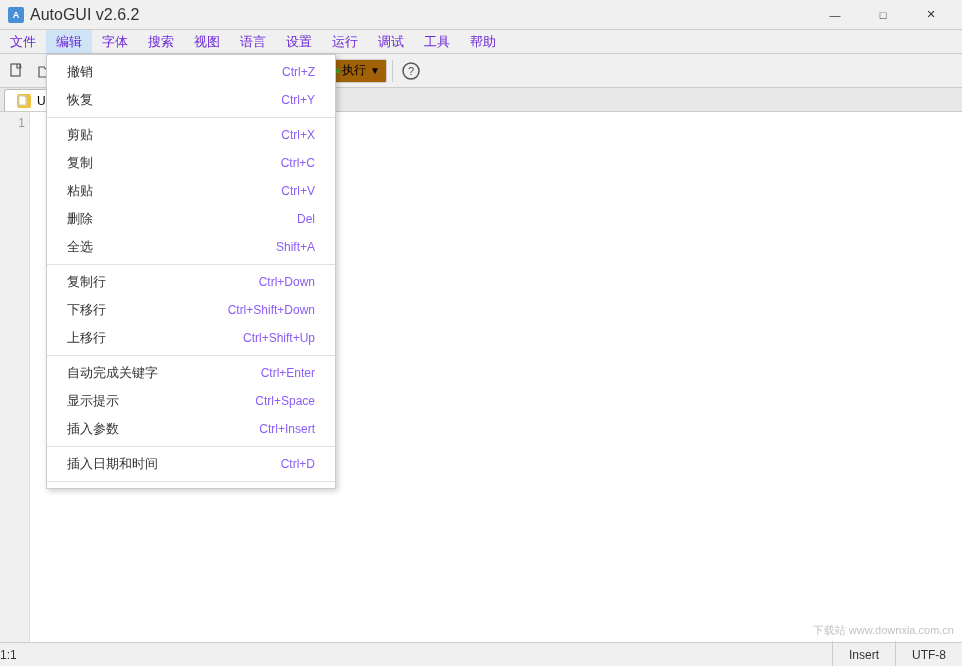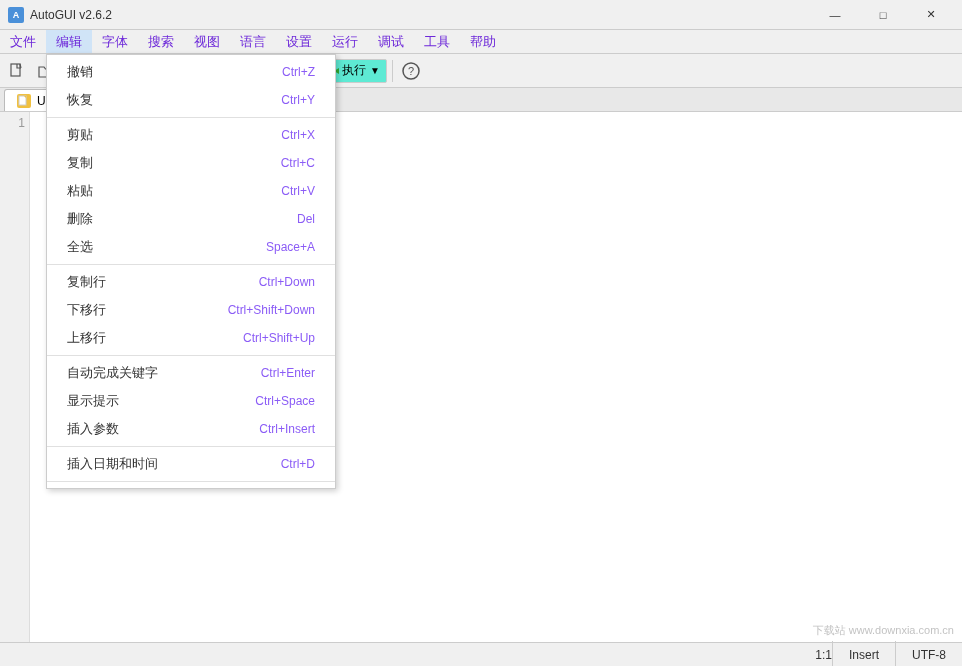--- a/index.html
+++ b/index.html
@@ -26,21 +26,21 @@
       width: 16px;
       height: 16px;
       margin-right: 6px;
       background: #4a90d9;
       border-radius: 2px;
       display: flex; align-items: center; justify-content: center;
       color: white; font-size: 9px; font-weight: bold;
     }
     #title-bar .title-text {
       flex: 1;
-      font-size: 12px;
+      font-size: 16px;
       color: #333;
     }
     #title-bar .window-controls {
       display: flex;
       gap: 2px;
     }
     #title-bar .win-btn {
       width: 46px;
       height: 20px;
       display: flex;
@@ -130,21 +130,21 @@
       width: 1px;
       height: 22px;
       background: #ccc;
       margin: 0 3px;
     }
     .tb-exec-btn {
       display: flex;
       align-items: center;
       padding: 2px 6px;
       border: 1px solid #ccc;
-      background: #5eead4;
+      background: #a16207;
       cursor: pointer;
       border-radius: 2px;
       font-size: 12px;
       height: 24px;
     }
 
     
     #main-area {
       display: flex;
       background: #f8f8f8;
@@ -209,21 +209,21 @@
       border-top: 1px solid #ccc;
       display: flex;
       align-items: center;
       font-size: 12px;
       color: #333;
     }
     #status-bar .status-left {
       flex: 1;
       display: flex;
       align-items: center;
-      justify-content: flex-end;
+      justify-content: flex-start;
     }
     #status-bar .status-right {
       display: flex;
       gap: 0;
     }
     .status-segment {
       padding: 0 16px;
       border-left: 1px solid #ccc;
       height: 28px;
       display: flex;
@@ -389,21 +389,21 @@
   <div class="dd-item">
     <span>粘贴</span>
     <span class="shortcut">Ctrl+V</span>
   </div>
   <div class="dd-item">
     <span>删除</span>
     <span class="shortcut">Del</span>
   </div>
   <div class="dd-item">
     <span>全选</span>
-    <span class="shortcut">Space+A</span>
+    <span class="shortcut">Shift+A</span>
   </div>
   <div class="dd-separator"></div>
   <div class="dd-item">
     <span>复制行</span>
     <span class="shortcut">Ctrl+Down</span>
   </div>
   <div class="dd-item">
     <span>下移行</span>
     <span class="shortcut">Ctrl+Shift+Down</span>
   </div>

